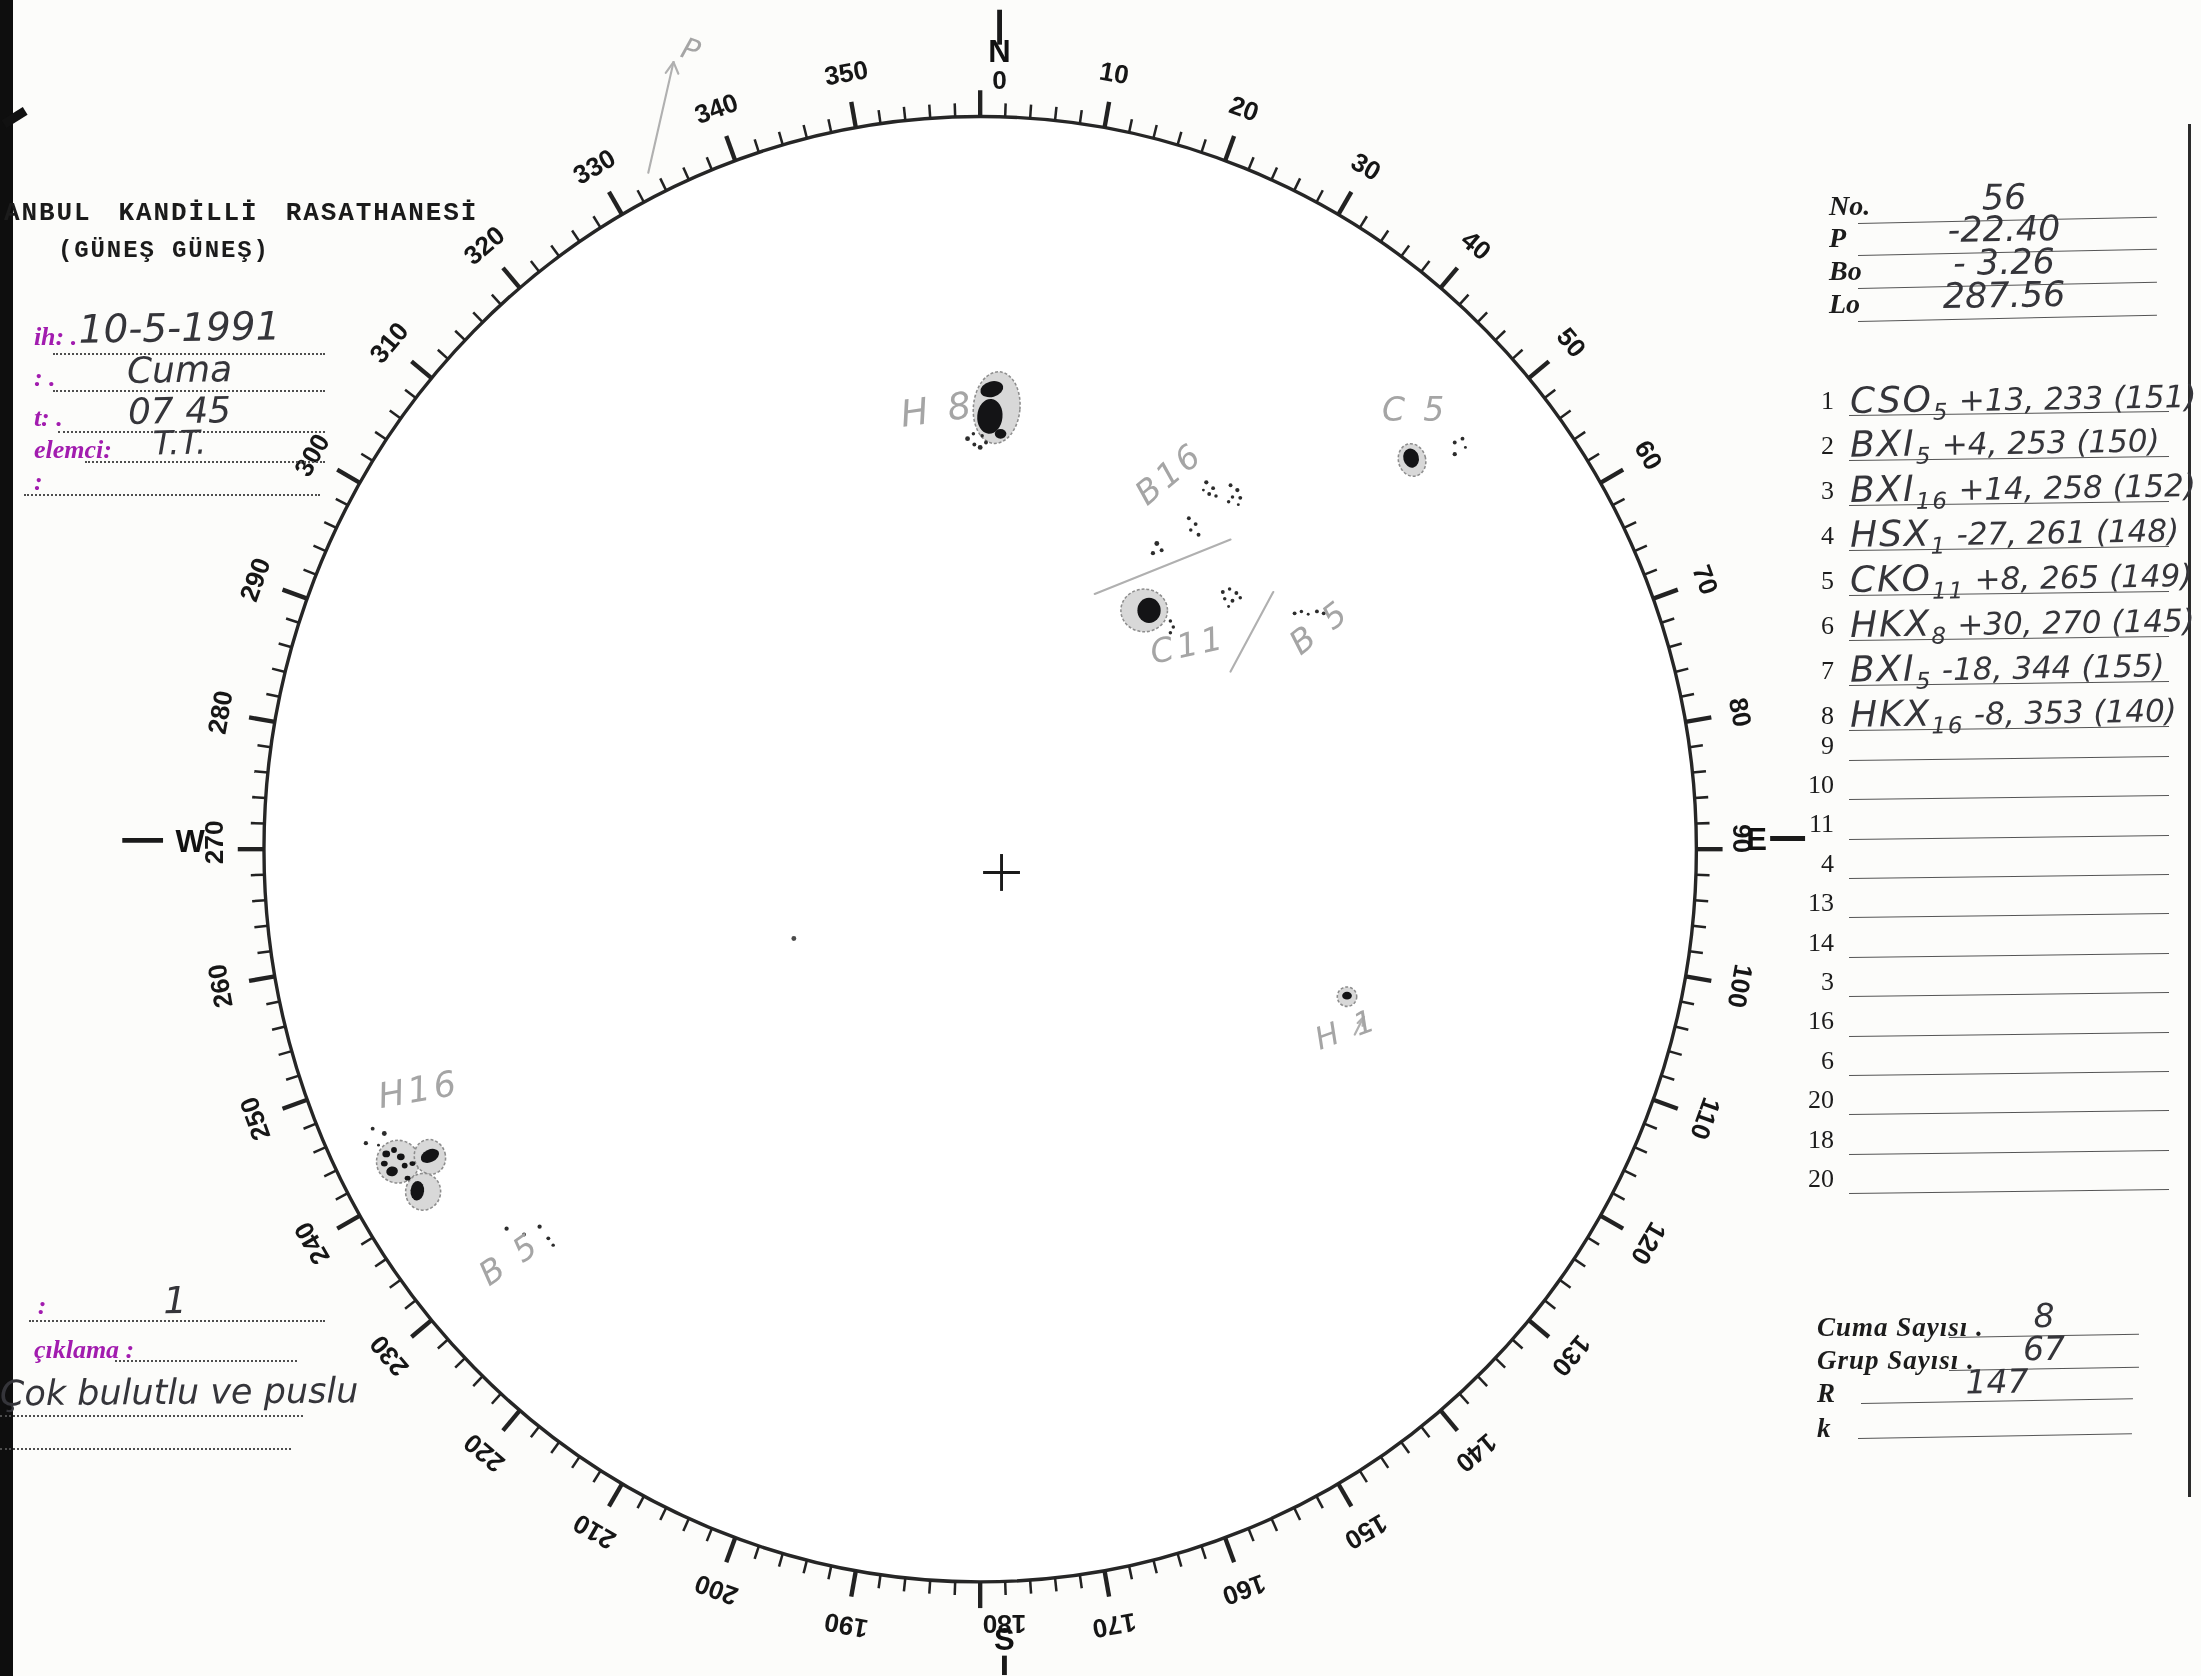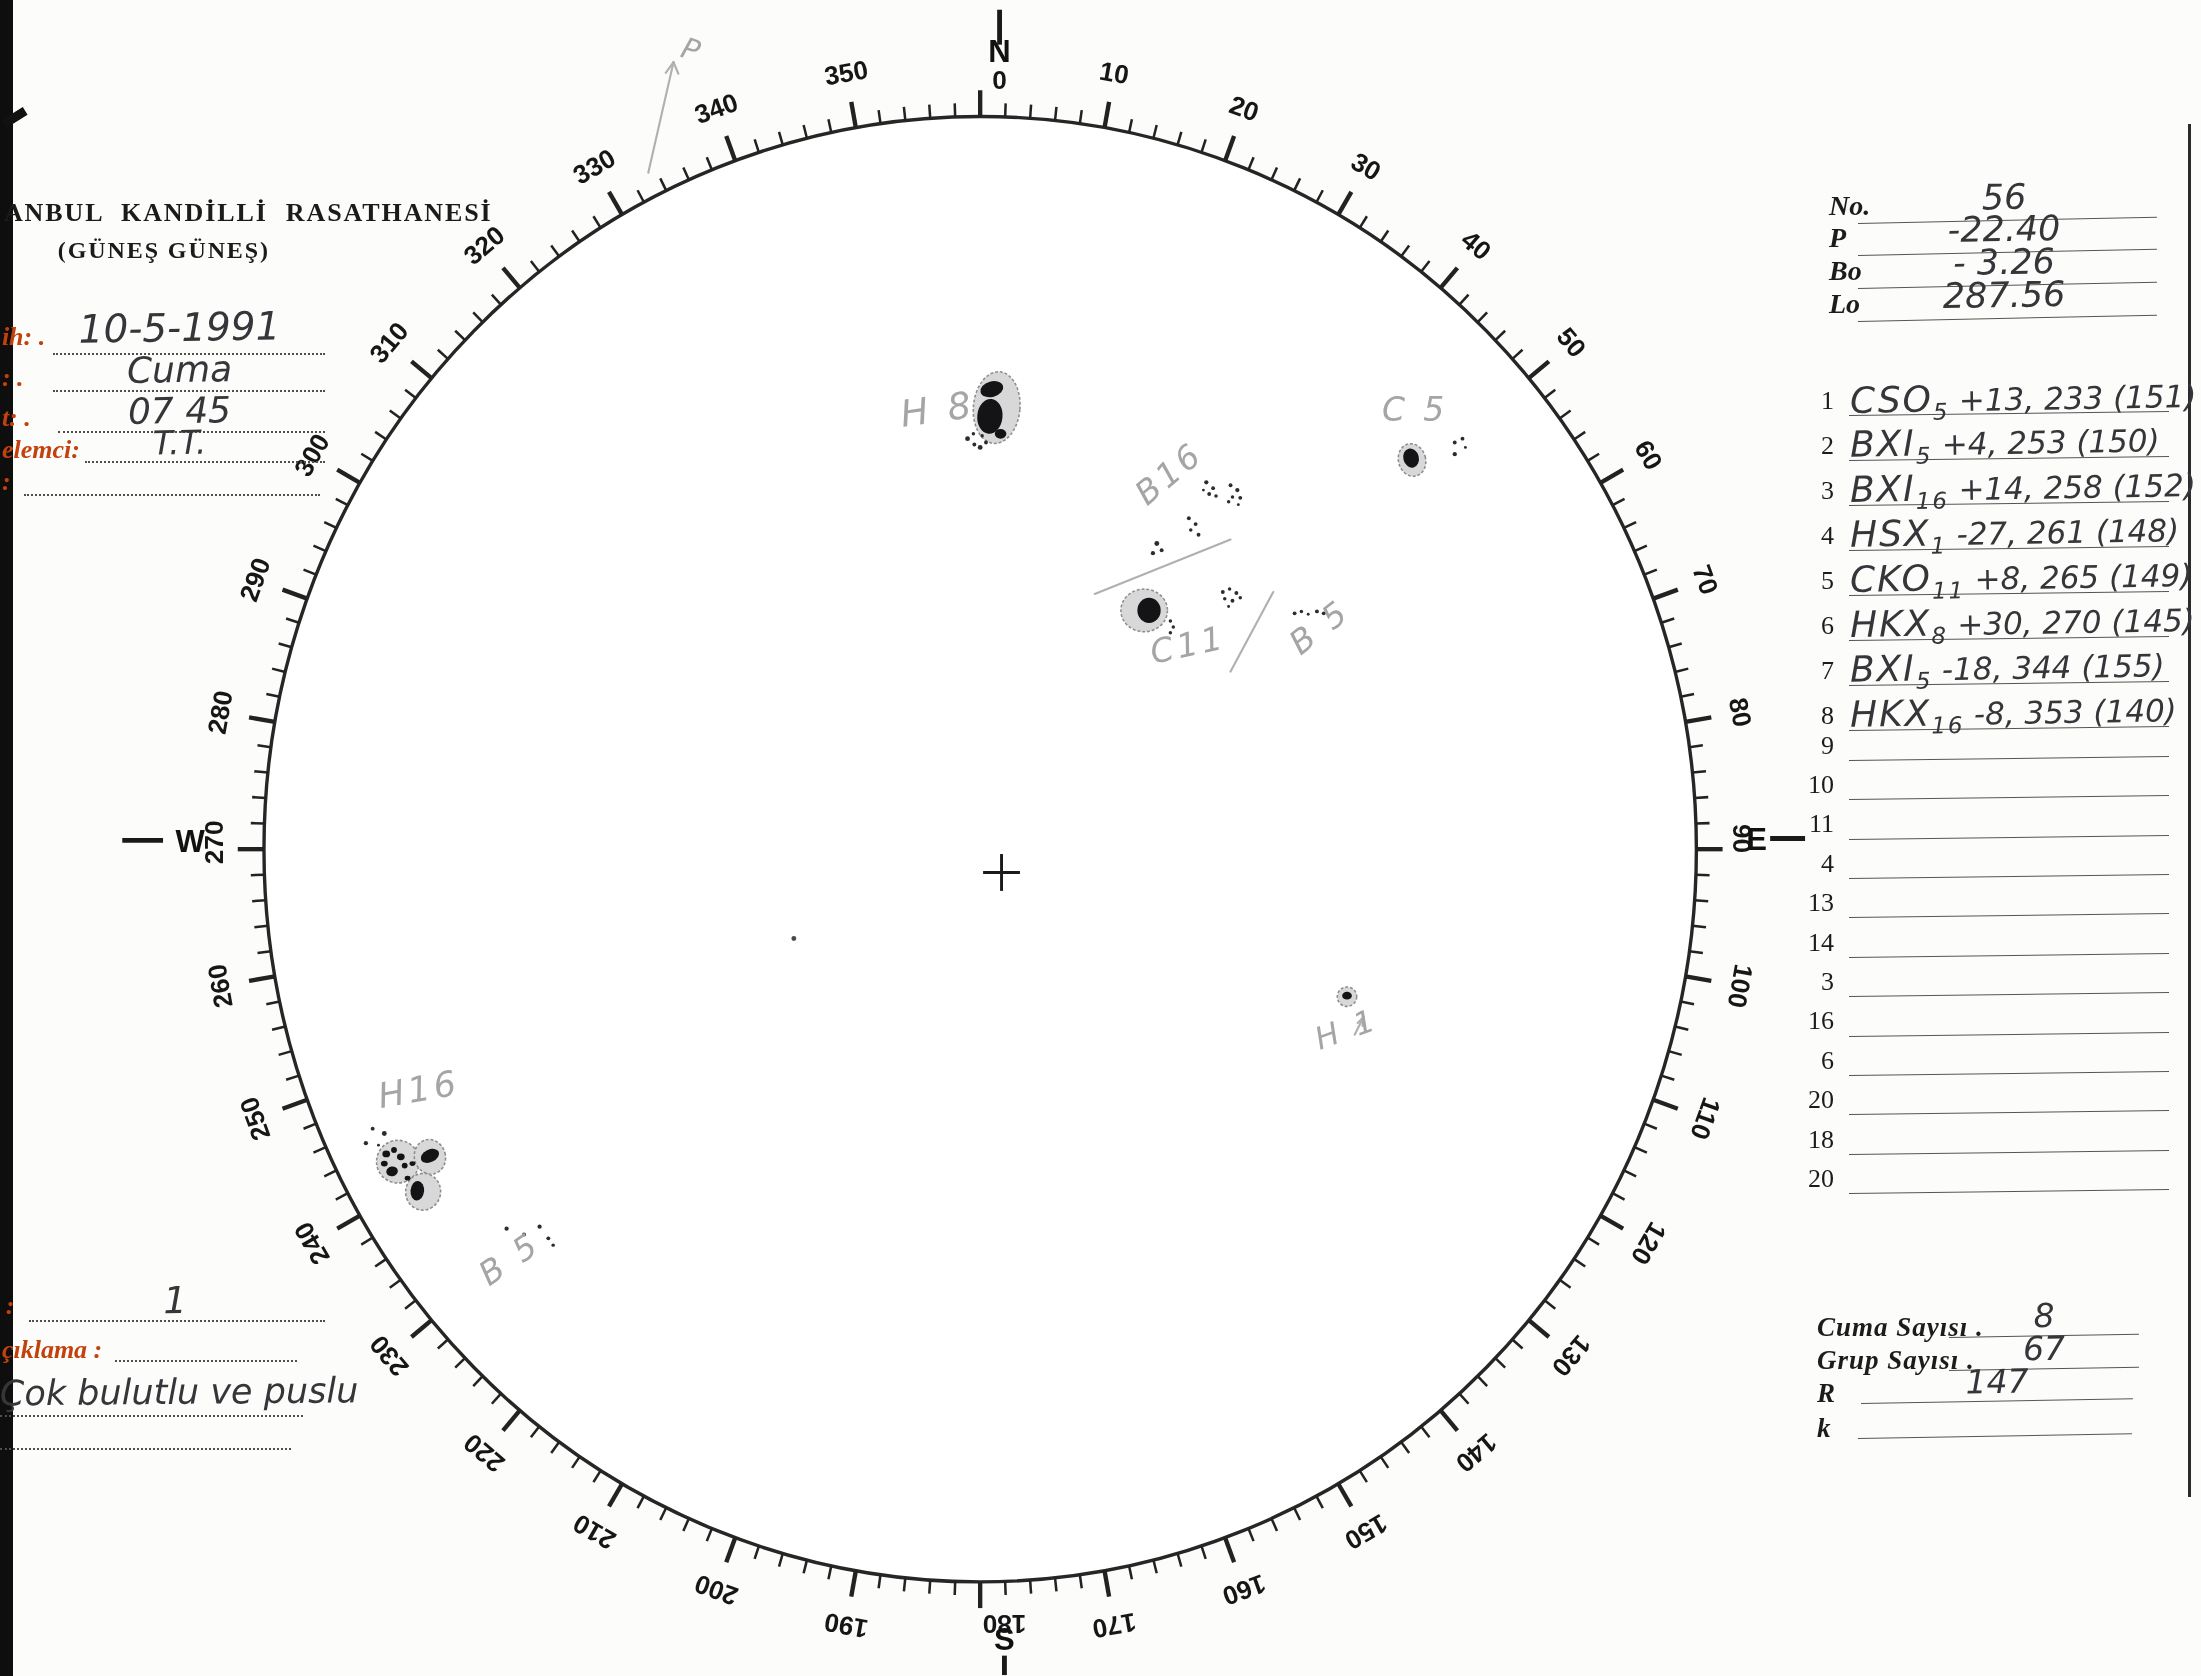--- a/index.html
+++ b/index.html
@@ -3,25 +3,25 @@
 <meta charset="utf-8">
 <style>
   html,body{margin:0;padding:0;background:#e8e8e4;}
   .page{position:relative;width:2202px;height:1677px;background:#fcfcfa;overflow:hidden;
         font-family:"Liberation Serif",serif;color:#1c1c1c;}
   
   .scan-edge-left{position:absolute;left:0;top:0;width:12.6px;height:1677px;background:#0e0e0e;}
   .scan-notch{position:absolute;left:1.9px;top:113px;width:25px;height:8.7px;background:#111;transform:rotate(-32deg);}
   .scan-edge-right{position:absolute;left:2188px;top:124px;width:2.9px;height:1373px;background:#2b2b2b;}
   
-  .printed{font-family:Liberation Serif, serif;color:#1b1b1b;}
+  .printed{font-family:Liberation Mono, monospace;color:#1b1b1b;}
   .hdr{position:absolute;left:3.9px;top:198px;width:417px;}
   .hdr .t1{font-size:26px;font-weight:bold;letter-spacing:1.9px;word-spacing:9.7px;white-space:nowrap;}
   .hdr .t2{font-size:24px;font-weight:bold;letter-spacing:1.9px;text-align:center;width:320px;margin-top:8.7px;}
-  .flabel{font-family:"Liberation Serif",serif;font-style:italic;font-weight:bold;font-size:26px;color:#c2410c;}
+  .flabel{font-family:"Liberation Serif",serif;font-style:italic;font-weight:bold;font-size:26px;color:#a21caf;margin-left:32px;}
   
   .hand{font-family:"DejaVu Sans",sans-serif;font-style:italic;color:#35353a;}
   .pencil{fill:#a5a5a5;font-family:"DejaVu Sans",sans-serif;font-style:italic;}
   .dotted{border-bottom:2.9px dotted #4e4e4e;position:absolute;height:0;}
   .solidline{border-bottom:1.9px solid #555;position:absolute;height:0;}
   
   .eph-label{position:absolute;font-family:"Liberation Serif",serif;font-style:italic;font-weight:bold;font-size:28px;}
   .eph-val{position:absolute;font-size:35px;text-align:center;}
   .glist-num{position:absolute;font-family:"Liberation Serif",serif;font-size:26px;text-align:right;width:33px;}
   .glist-entry{position:absolute;white-space:nowrap;}

